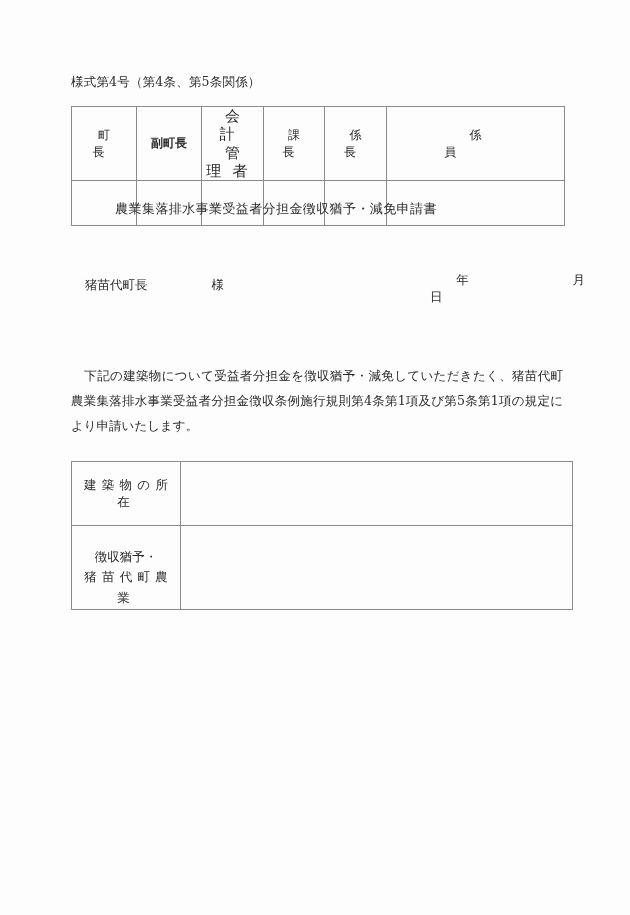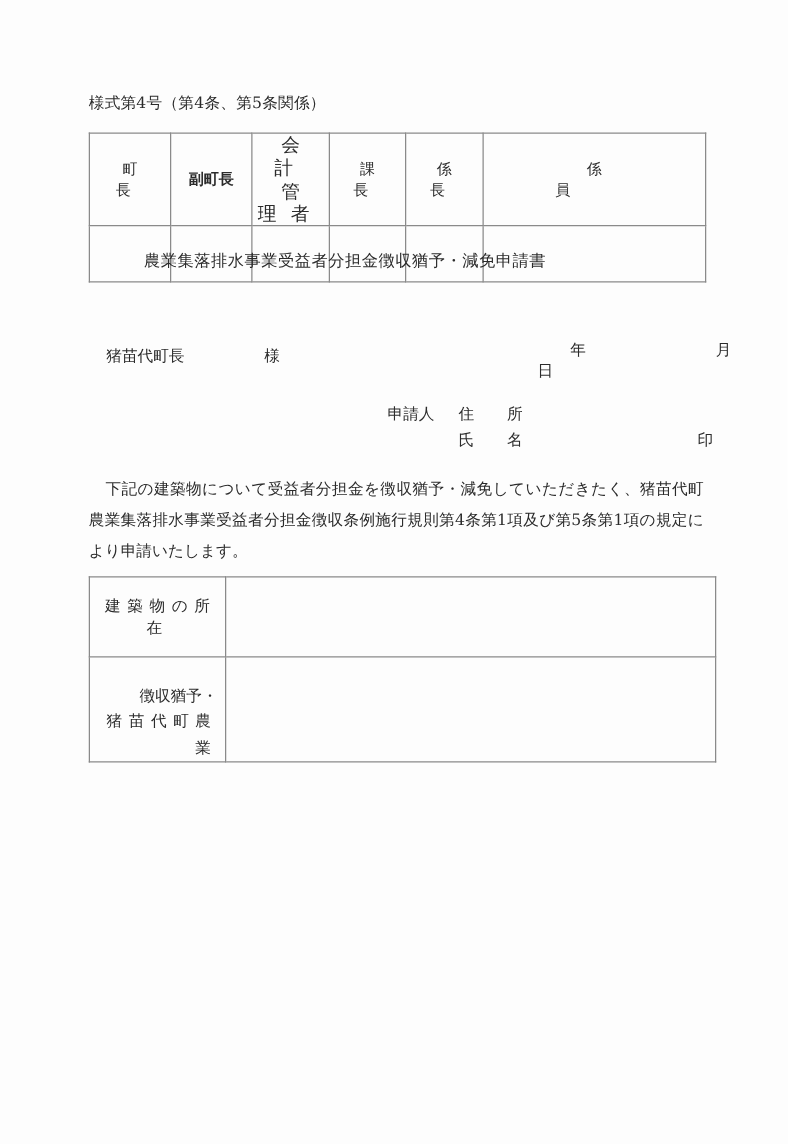--- a/index.html
+++ b/index.html
@@ -145,21 +145,21 @@
   }
   .applicant .seal {
     display: inline-block;
     margin-left: 152px;
   }
 
   
   .body-text {
     position: absolute;
     left: 71px;
-    top: 378px;
+    top: 363px;
     width: 492px;
     font-size: 12.5px;
     line-height: 25px;
     text-align: justify;
     text-justify: inter-character;
   }
   .body-text .indent {
     display: inline-block;
     width: 13px;
   }
@@ -190,21 +190,21 @@
   }
   .detail-table tr { height: 64px; }
 
   .lbl-spread {
     display: inline-block;
     letter-spacing: 0.42em;
     text-indent: 0.42em;
   }
   .reason-lines {
     line-height: 1.65;
-    text-align: right;
+    text-align: center;
     padding-left: 2px;
   }
   .reason-lines .l1 { display: block; }
   .reason-lines .l2 {
     display: block;
     letter-spacing: 0.42em;
     text-indent: 0.42em;
   }
 </style>
 </head>
@@ -255,31 +255,20 @@
   <div class="date-line">
     <span class="dspread">年　　月　　日</span>
   </div>
 
   <div class="addressee">
     <span>猪苗代町長</span>
     <span class="gap"></span>
     <span>様</span>
   </div>
 
-  <div class="applicant">
-    <div class="row">
-      <span class="lbl">申請人</span>
-      <span class="fieldname">住　所</span>
-    </div>
-    <div class="row">
-      <span class="lbl"></span>
-      <span class="fieldname">氏　名</span>
-      <span class="seal">印</span>
-    </div>
-  </div>
 
   <div class="body-text">
     <span class="indent"></span><span>下記の建築物について受益者分担金を徴収猶予・減免していただきたく、猪苗代町農業</span><span>集落排水事業受益者分担金徴収条例施行規則第4条第1項及び第5条第1項の規定により申請</span><span>いたします。</span>
   </div>
 
   <table class="detail-table">
     <tbody>
         <tr>
       <td class="label">
         <span class="lbl-spread">建築物の所在</span>

